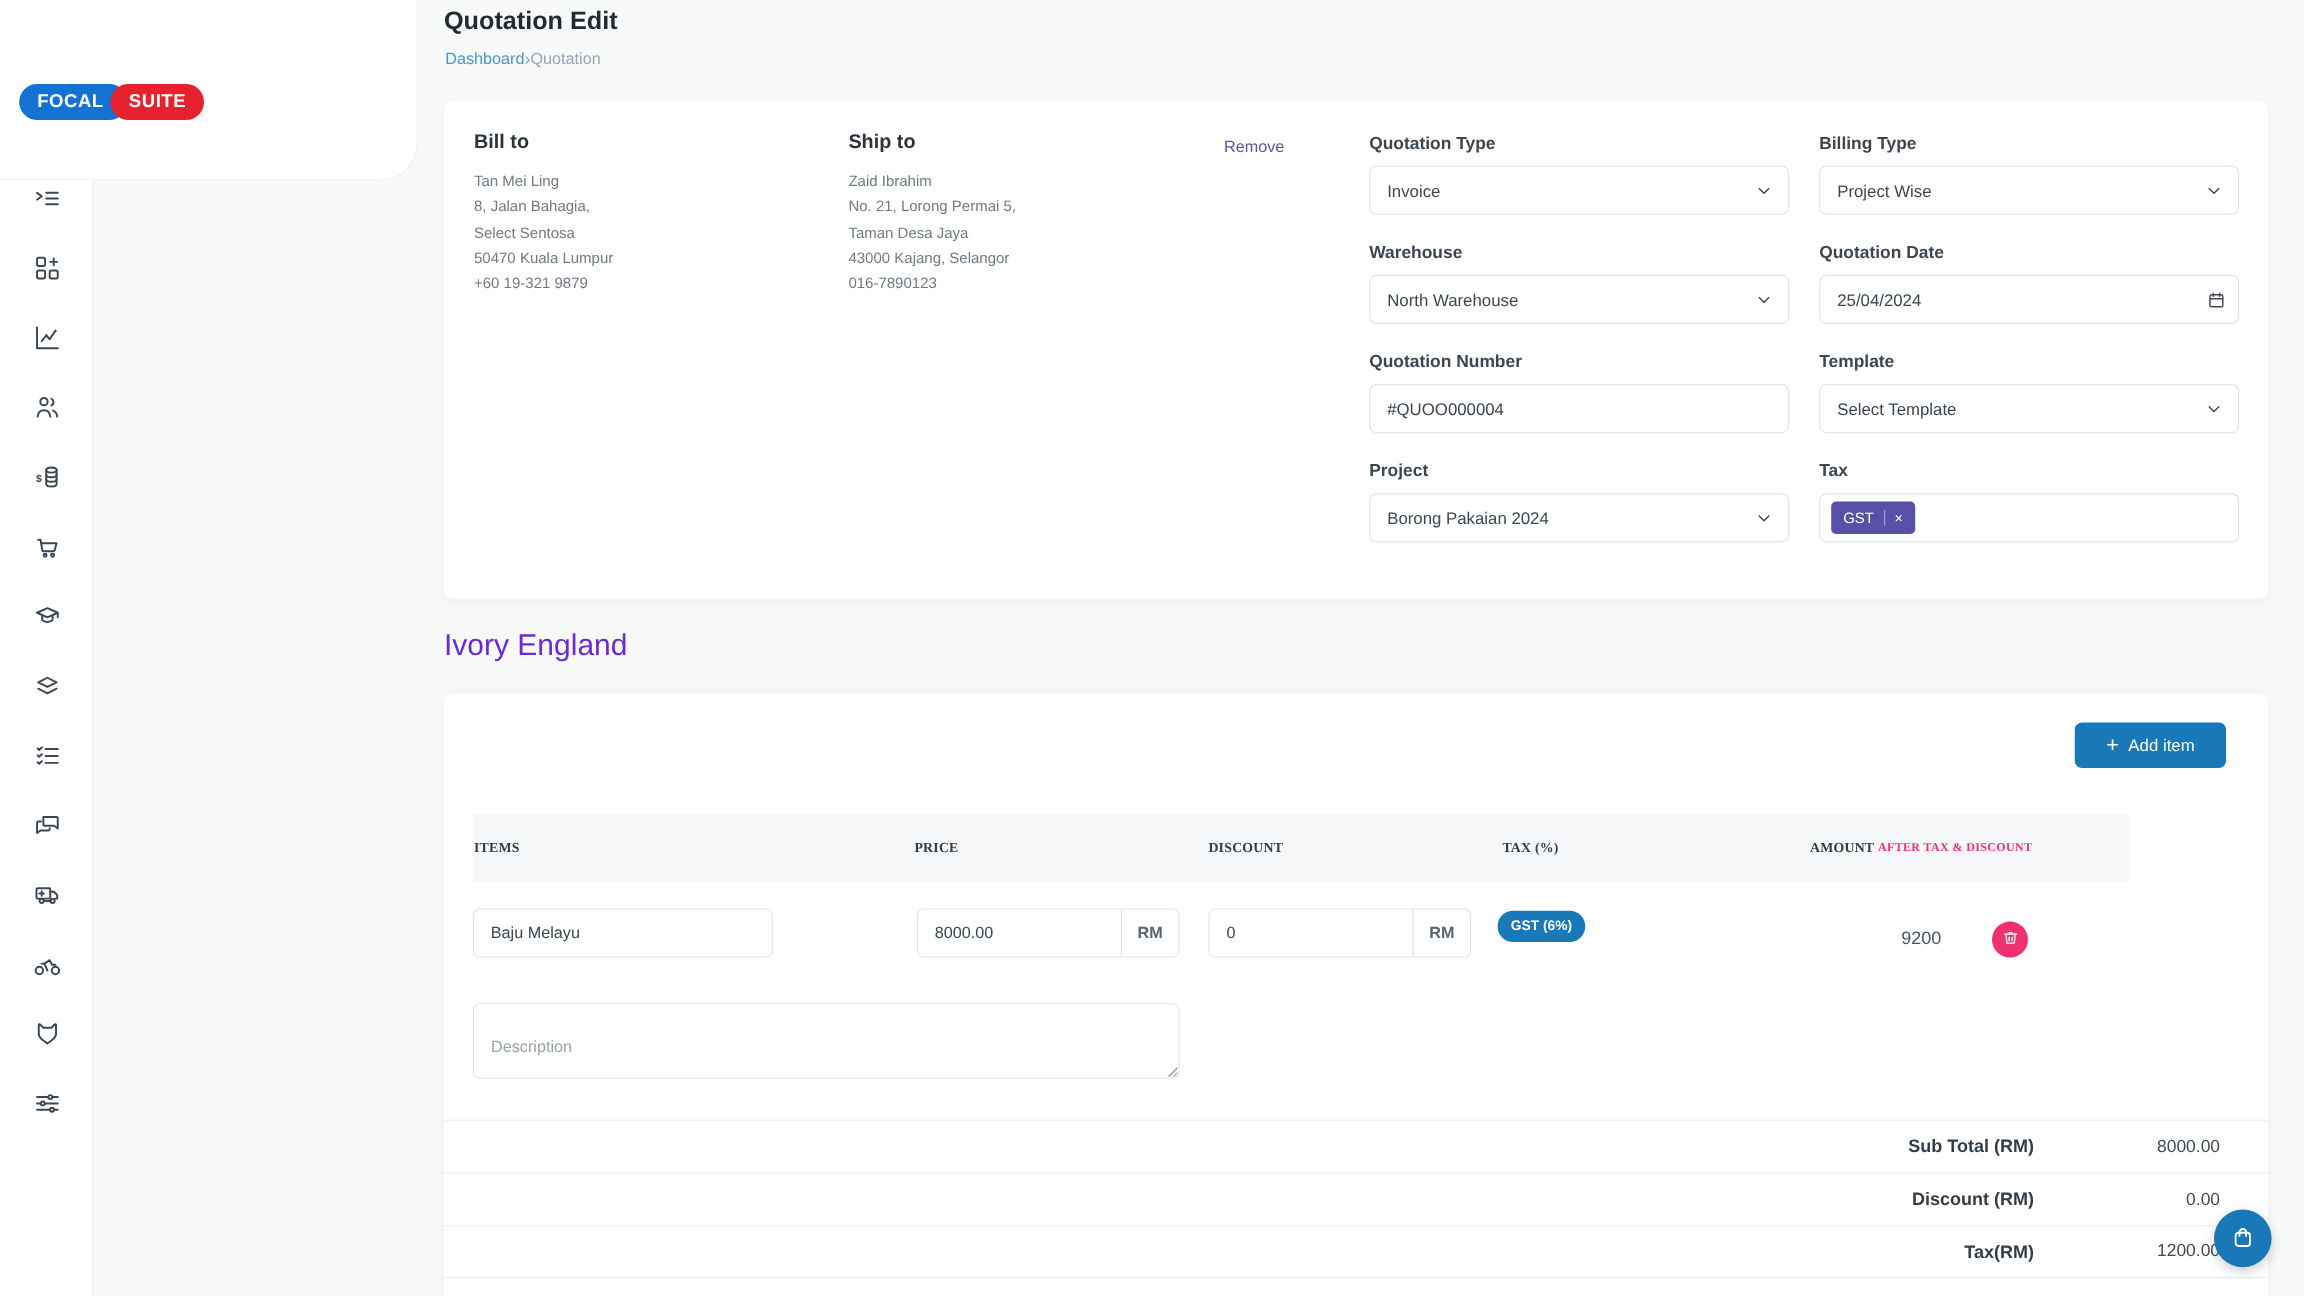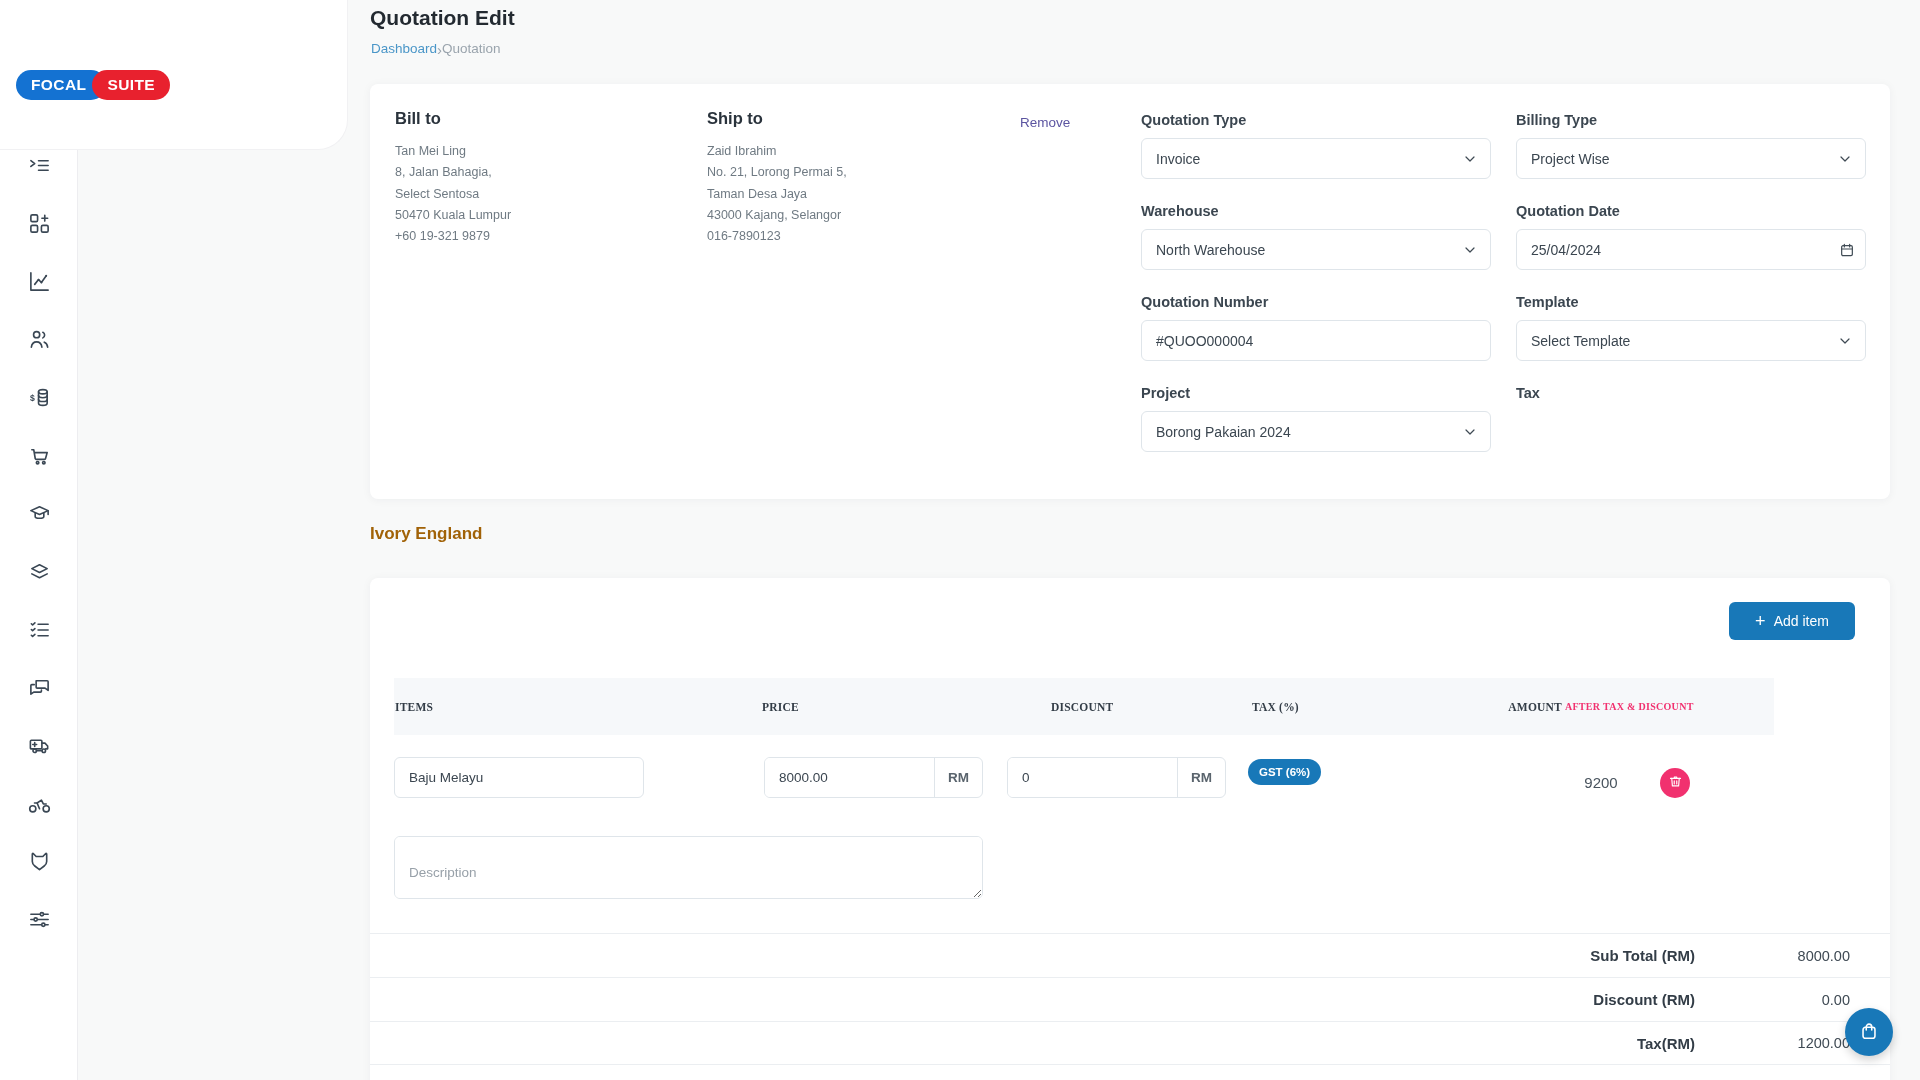--- a/index.html
+++ b/index.html
@@ -51,31 +51,31 @@
   .fA1{left:771px;top:28px;} .fB1{left:1146px;top:28px;}
   .fA2{left:771px;top:119px;} .fB2{left:1146px;top:119px;}
   .fA3{left:771px;top:210px;} .fB3{left:1146px;top:210px;}
   .fA4{left:771px;top:301px;} .fB4{left:1146px;top:301px;}
   .tax-chip { height:27px; background:#584FA8; border-radius:4px; color:#fff; display:flex; align-items:center; gap:8px;
               padding:0 10px; font-size:12.5px; margin-left:-5px; }
   .tax-chip .sep { width:1px; height:13px; background:rgba(255,255,255,.45); }
   .tax-chip .x { font-size:12px; cursor:pointer; line-height:1; }
 
   
-  .customer-heading { position:absolute; left:370px; top:524px; font-size:17px; font-weight:700; color:#a16207; }
+  .customer-heading { position:absolute; left:370px; top:524px; font-size:25px; font-weight:400; color:#6d28d9; }
 
   
   .add-item-btn { position:absolute; left:1359px; top:24px; width:126px; height:38px; background:#1878B8; color:#fff;
                   border:none; border-radius:6px; font-size:14px; font-family:inherit; display:flex; align-items:center;
                   justify-content:center; gap:8px; cursor:pointer; }
   .add-item-btn .plus { font-size:18px; font-weight:400; line-height:1; }
   .thead { position:absolute; left:24px; top:100px; width:1380px; height:57px; background:#f6f8fa;font-family:Liberation Serif, serif; }
   .th { position:absolute; top:0; height:100%; display:flex; align-items:center; font-size:11.5px; font-weight:700;
         color:#333d47; letter-spacing:.2px; }
-  .th-items{left:1px;} .th-price{left:368px;} .th-discount{left:613px;margin-left:44px;} .th-tax{left:858px;}
+  .th-items{left:1px;} .th-price{left:368px;} .th-discount{left:613px;} .th-tax{left:858px;}
   .th-amount { left:1087px; width:240px; flex-direction:row; justify-content:center; gap:3px; text-align:center; }
   .th-amount .note { font-size:10px; font-weight:700; color:#F1316F; letter-spacing:.3px; }
 
   .item-input { position:absolute; left:24px; top:179px; width:250px; height:41px; border:1px solid #dfe5ea; border-radius:6px;
                 padding:0 14px; font-size:13.5px; color:#3b4650; font-family:inherit; outline:none; }
   .money-group { position:absolute; top:179px; height:41px; width:219px; border:1px solid #dfe5ea; border-radius:6px;
                  display:flex; overflow:hidden; background:#fff; }
   .money-group input { flex:1; min-width:0; border:none; outline:none; padding:0 14px; font-size:13.5px; color:#3b4650; font-family:inherit; }
   .money-group .unit { width:48px; border-left:1px solid #dfe5ea; display:flex; align-items:center; justify-content:center;
                        font-size:13.5px; font-weight:700; color:#5a646d; }
@@ -316,20 +316,27 @@
       <div class="control">
         <span>Borong Pakaian 2024</span>
         <span class="chev"><svg viewBox="0 0 24 24">
               <path d="M6 9l6 6 6-6"></path>
             </svg></span>
       </div>
     </div>
 
     <div class="field fB4">
       <div class="flabel">Tax</div>
+      <div class="control">
+        <span class="tax-chip">
+          <span>GST</span>
+          <span class="sep"></span>
+          <span class="x">×</span>
+        </span>
+      </div>
     </div>
   </section>
 
   <h2 class="customer-heading">Ivory England</h2>
 
   <section class="card card2">
 
     <button class="add-item-btn">
       <span class="plus">+</span>
       <span>Add item</span>

